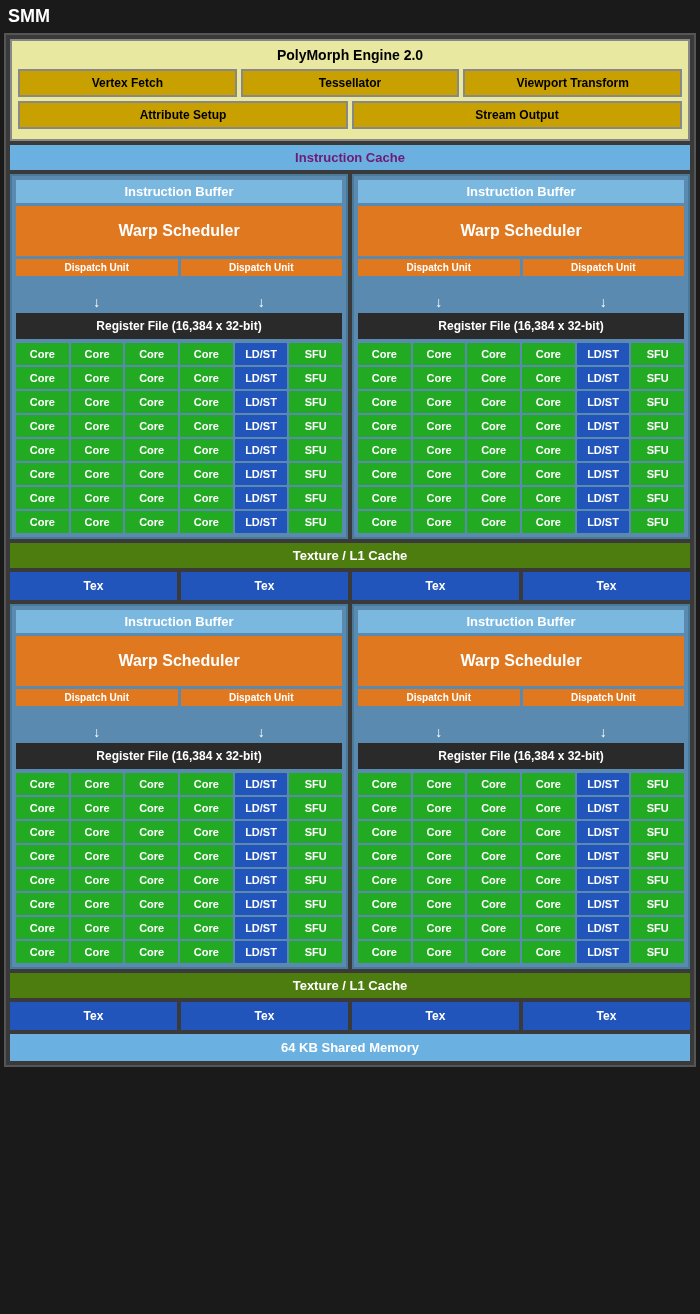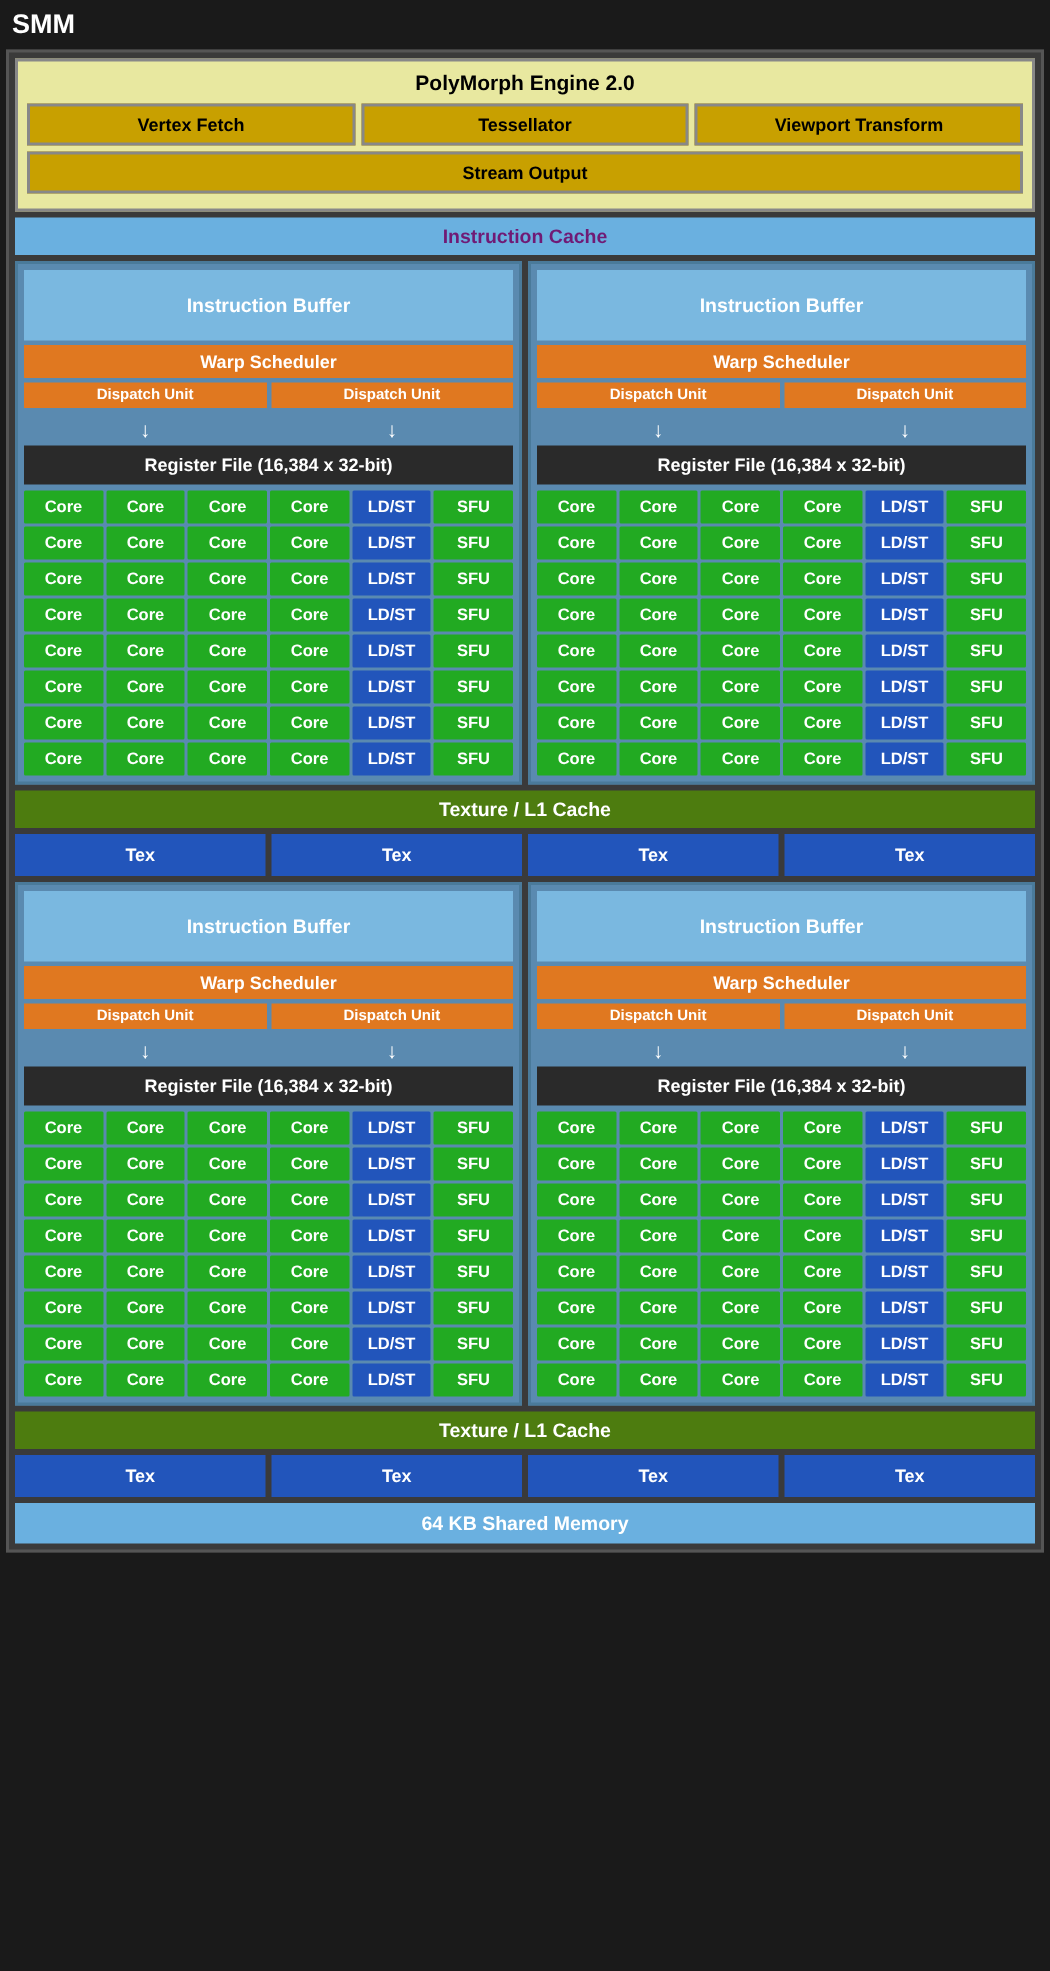--- a/index.html
+++ b/index.html
@@ -66,37 +66,37 @@
       flex: 1;
       background: #5a8ab0;
       border: 2px solid #4a7a9a;
       padding: 4px;
     }
     .instr-buffer {
       background: #7ab8e0;
       text-align: center;
       font-weight: bold;
       font-size: 13px;
+      padding: 4px;
+      margin-bottom: 3px;
+      color: white;
+    }
+    .warp-scheduler {
+      background: #e07820;
+      text-align: center;
+      font-weight: bold;
+      font-size: 16px;
       padding: 16px;
       margin-bottom: 3px;
       color: white;
     }
-    .warp-scheduler {
-      background: #e07820;
-      text-align: center;
-      font-weight: bold;
-      font-size: 12px;
-      padding: 4px;
-      margin-bottom: 3px;
-      color: white;
-    }
     .dispatch-row {
       display: flex;
       gap: 3px;
-      margin-bottom: 6px;
+      margin-bottom: 18px;
     }
     .dispatch-unit {
       background: #e07820;
       color: white;
       font-size: 10px;
       font-weight: bold;
       text-align: center;
       padding: 3px 4px;
       flex: 1;
     }
@@ -187,20 +187,21 @@
 <div class="outer-wrapper">
 
   <div class="polymorph-section">
     <div class="polymorph-title">PolyMorph Engine 2.0</div>
     <div class="pm-row">
       <div class="pm-btn">Vertex Fetch</div>
       <div class="pm-btn">Tessellator</div>
       <div class="pm-btn">Viewport Transform</div>
     </div>
     <div class="pm-row">
+      <div class="pm-btn">Attribute Setup</div>
       <div class="pm-btn">Stream Output</div>
     </div>
   </div>
 
   <div class="instruction-cache">Instruction Cache</div>
 
   <div class="two-col">
 
     <div class="half">
       <div class="instr-buffer">Instruction Buffer</div>

